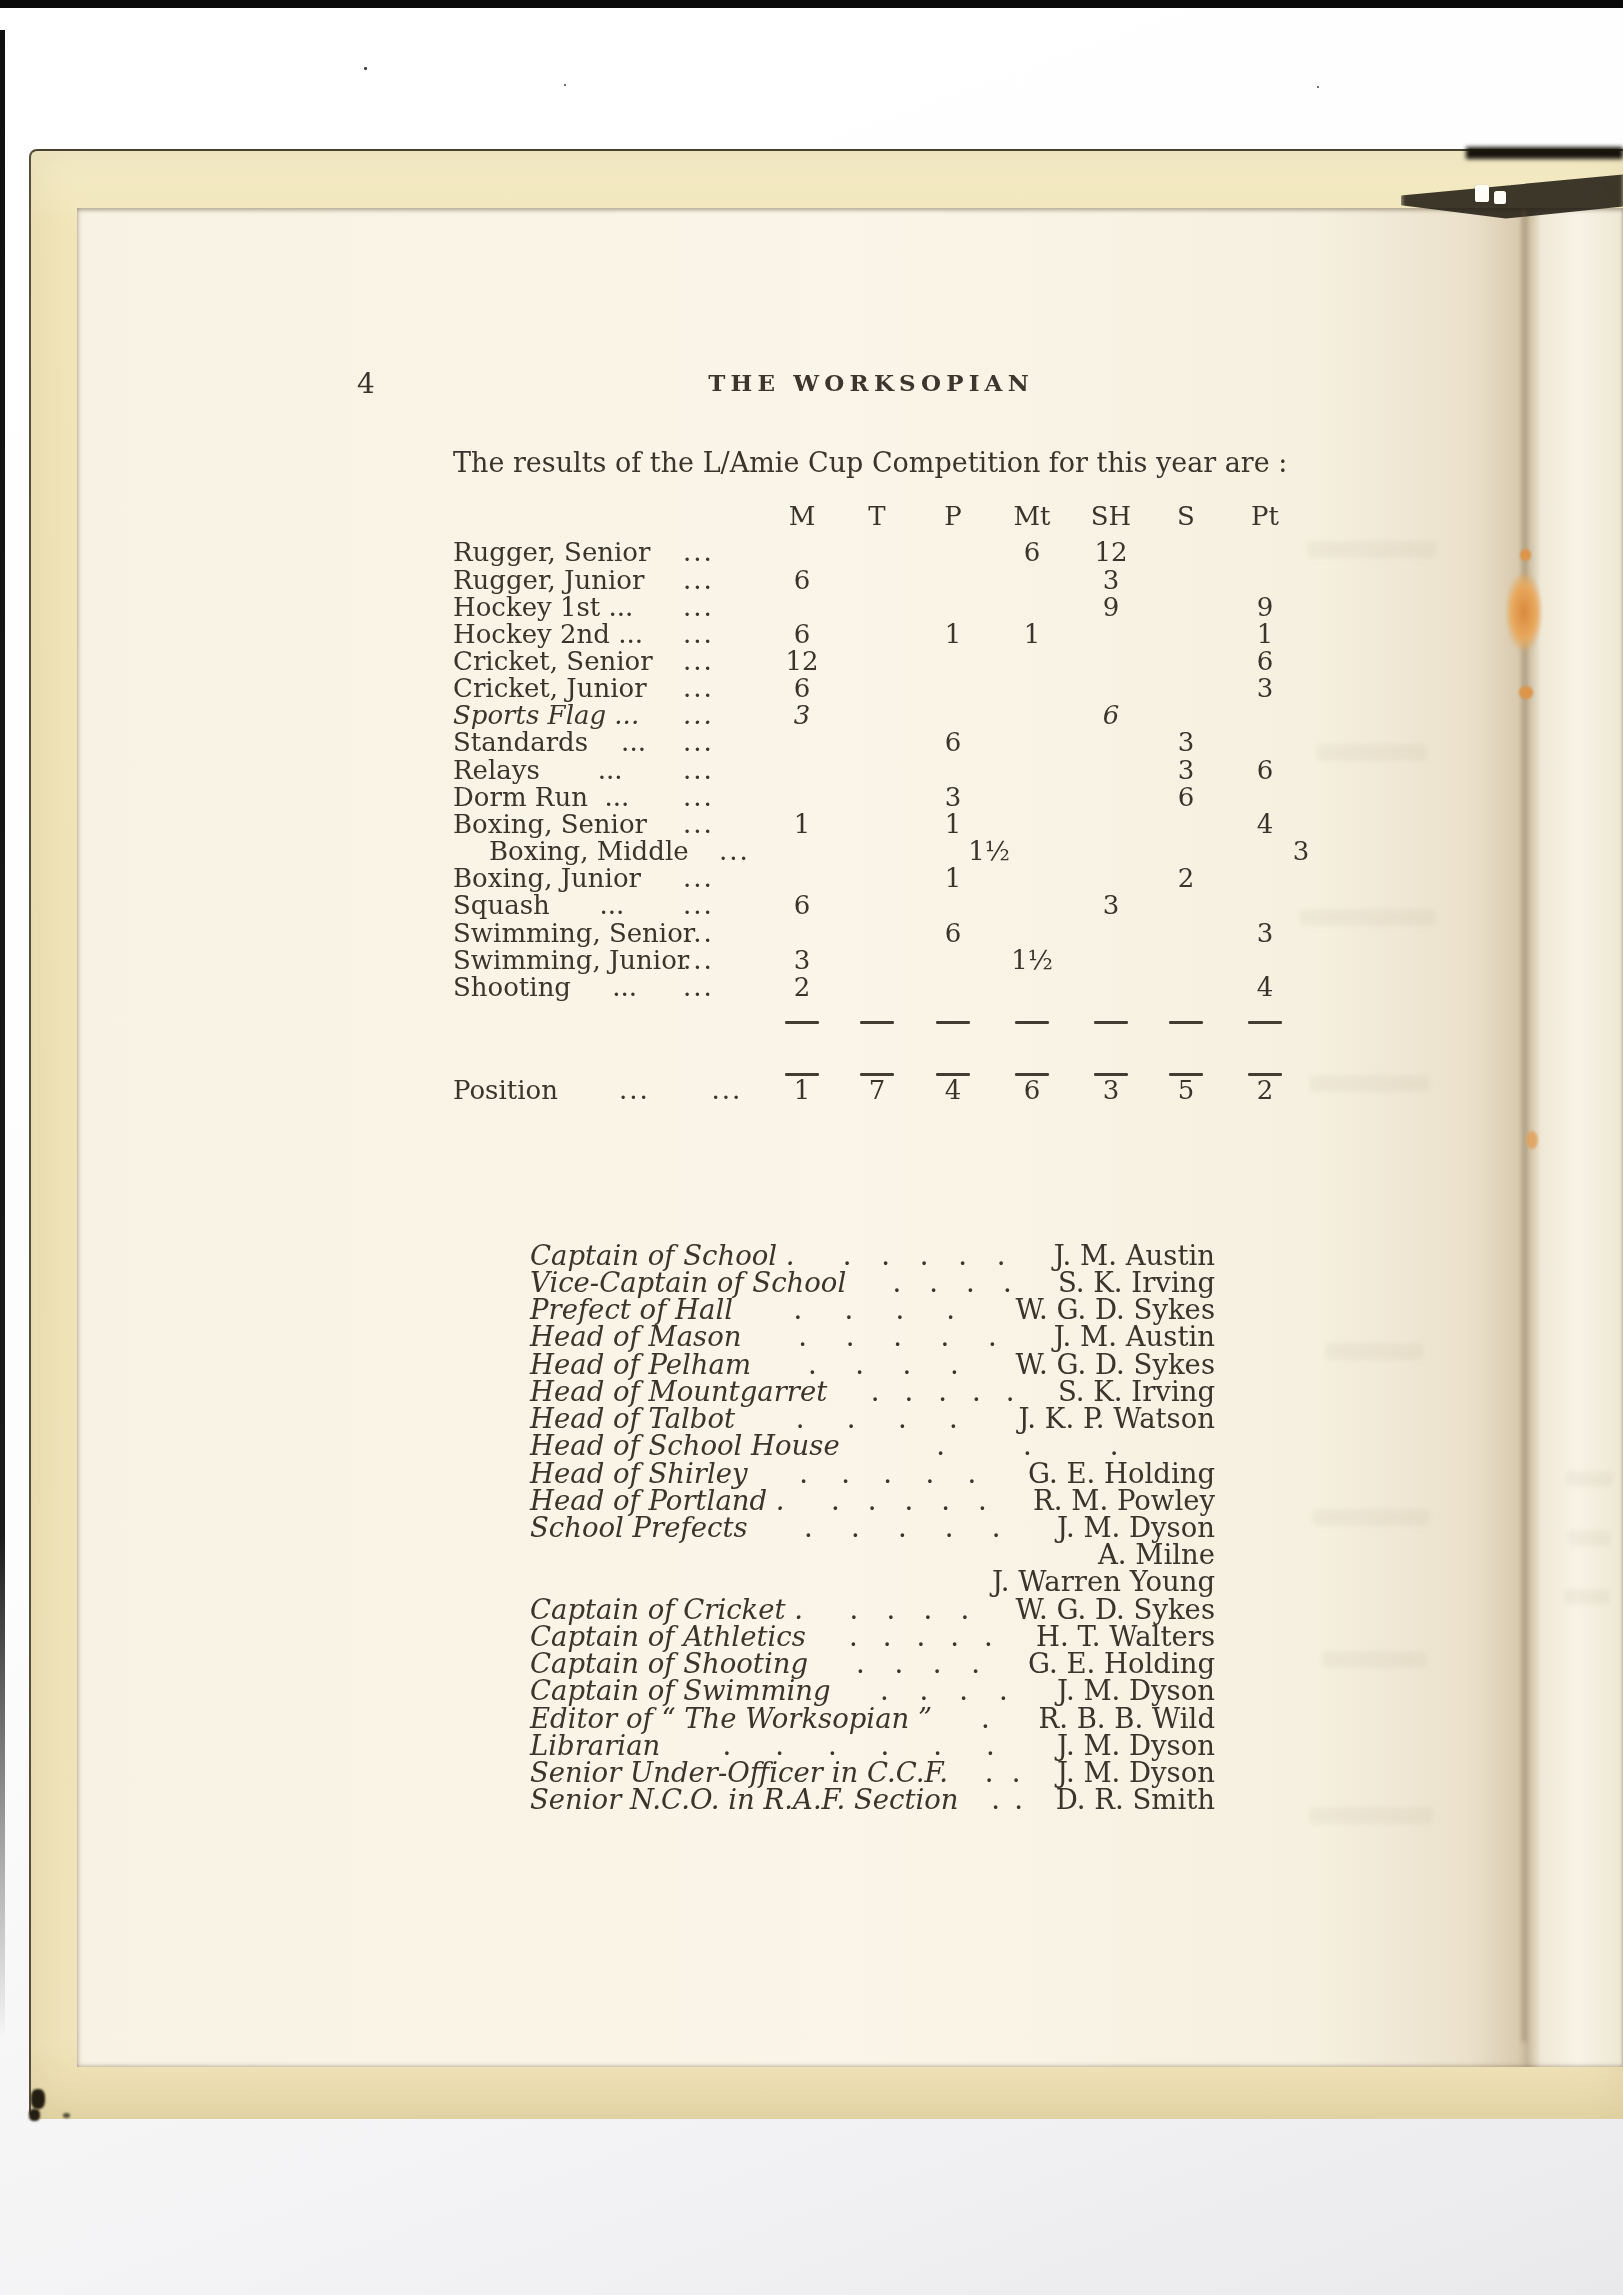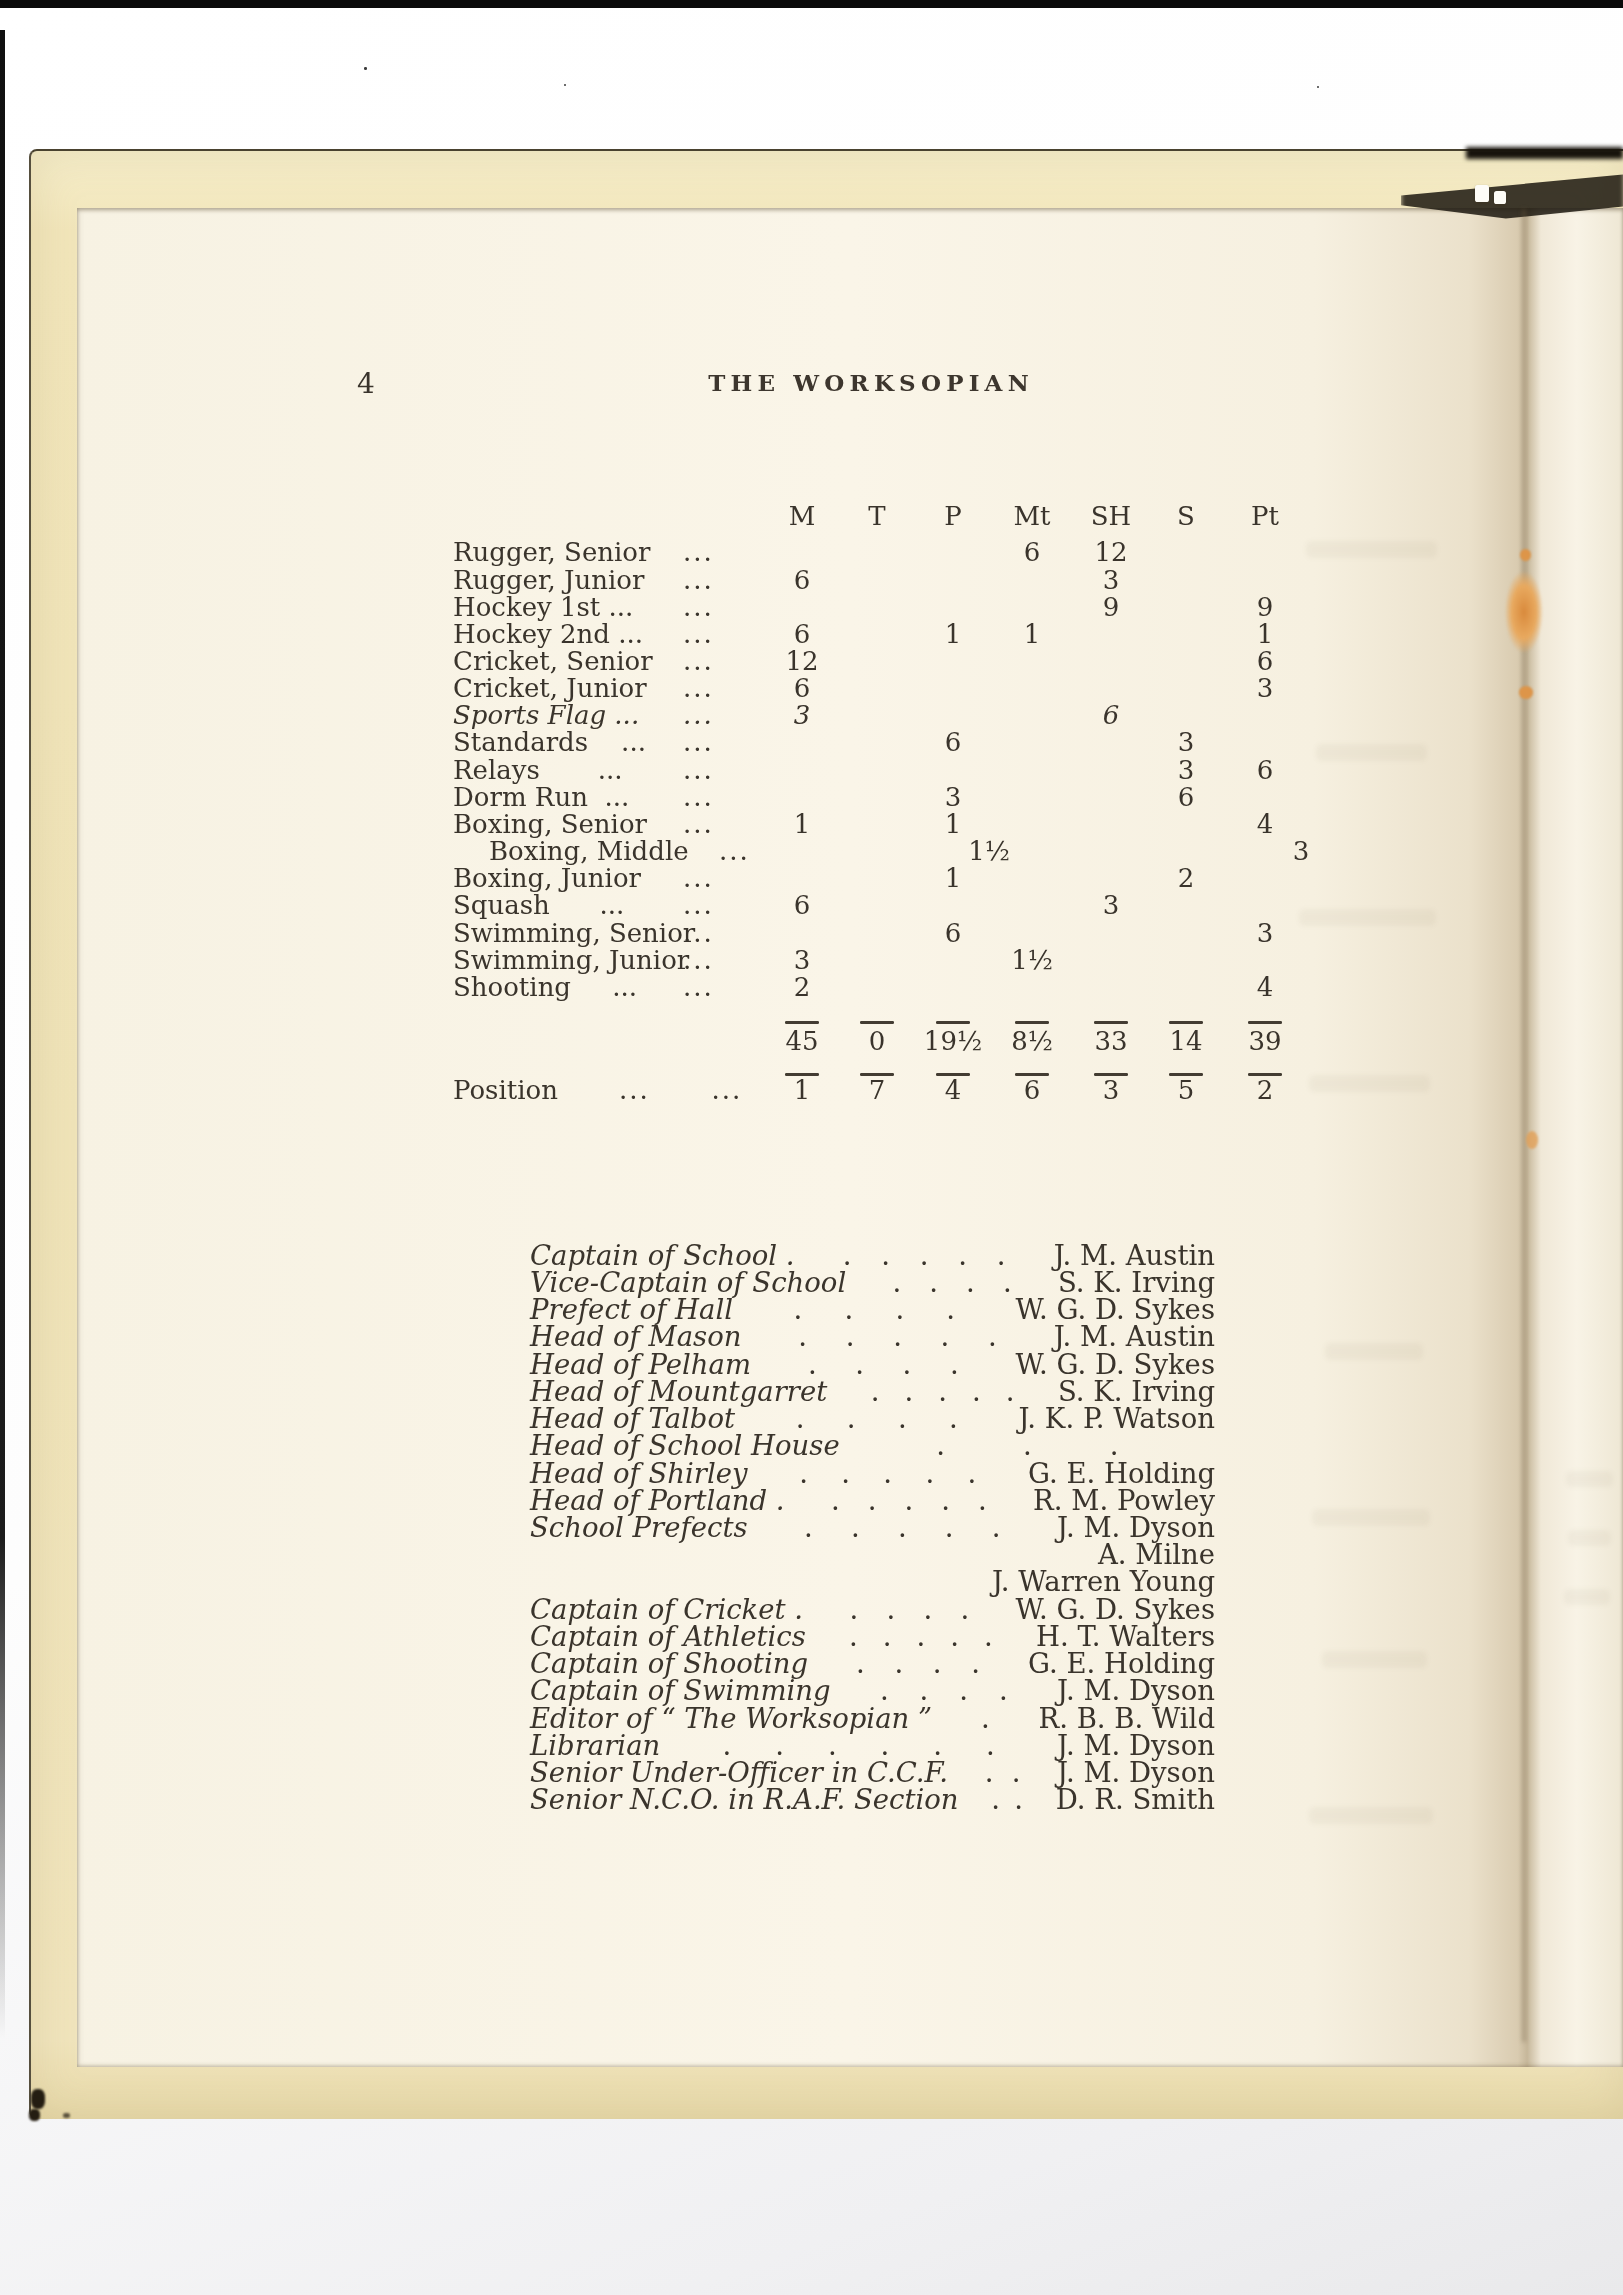--- a/index.html
+++ b/index.html
@@ -94,20 +94,21 @@
   <div class="ghost" style="left:1325px;top:1343px;width:98px;height:17px"></div>
   <div class="ghost" style="left:1312px;top:1509px;width:118px;height:17px"></div>
   <div class="ghost" style="left:1322px;top:1651px;width:105px;height:17px"></div>
   <div class="ghost" style="left:1309px;top:1807px;width:124px;height:17px"></div>
   <div class="ghost" style="left:1566px;top:1471px;width:47px;height:15.7px"></div>
   <div class="ghost" style="left:1568px;top:1530px;width:43px;height:15.7px"></div>
   <div class="ghost" style="left:1564px;top:1589px;width:46px;height:15.7px"></div>
 
   <div class="pgnum">4</div>
   <div class="runhead">THE WORKSOPIAN</div>
+  <div class="intro">The results of the L/Amie Cup Competition for this year are :</div>
 
   <div class="h-row" style="top:503px">
     <span class="cpos c0">M</span>
     <span class="cpos c1">T</span>
     <span class="cpos c2">P</span>
     <span class="cpos c3">Mt</span>
     <span class="cpos c4">SH</span>
     <span class="cpos c5">S</span>
     <span class="cpos c6">Pt</span>
   </div>
@@ -322,29 +323,20 @@
   <div class="dash-row" style="top:1021px">
     <div class="dash cpos c0"></div>
     <div class="dash cpos c1"></div>
     <div class="dash cpos c2"></div>
     <div class="dash cpos c3"></div>
     <div class="dash cpos c4"></div>
     <div class="dash cpos c5"></div>
     <div class="dash cpos c6"></div>
   </div>
 
-  <div class="t-row" style="top:1028px">
-    <span class="cpos c0">45</span>
-    <span class="cpos c1">0</span>
-    <span class="cpos c2">19½</span>
-    <span class="cpos c3">8½</span>
-    <span class="cpos c4">33</span>
-    <span class="cpos c5">14</span>
-    <span class="cpos c6">39</span>
-  </div>
 
   <div class="dash-row" style="top:1073px">
     <div class="dash cpos c0"></div>
     <div class="dash cpos c1"></div>
     <div class="dash cpos c2"></div>
     <div class="dash cpos c3"></div>
     <div class="dash cpos c4"></div>
     <div class="dash cpos c5"></div>
     <div class="dash cpos c6"></div>
   </div>

